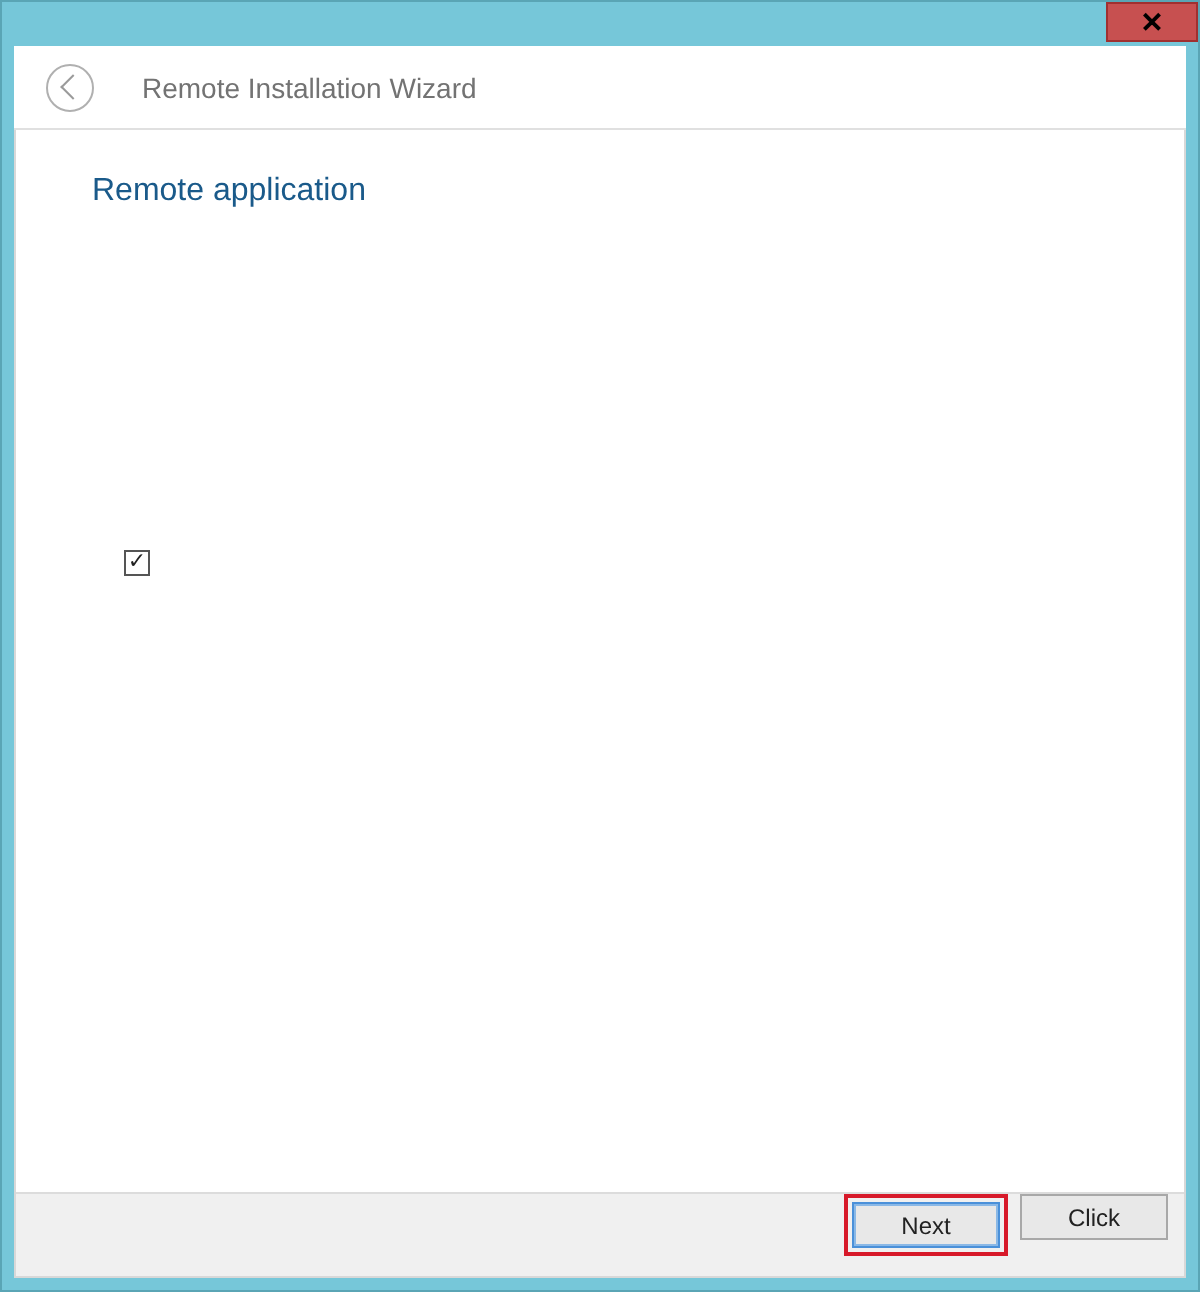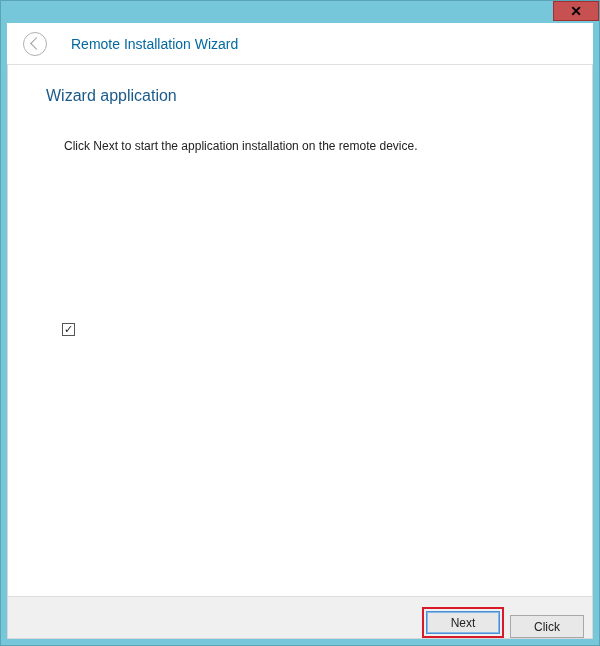--- a/index.html
+++ b/index.html
@@ -61,21 +61,21 @@
   .back-arrow {
     width: 9px;
     height: 9px;
     border-left: 1.5px solid #9a9a9a;
     border-bottom: 1.5px solid #9a9a9a;
     transform: rotate(45deg);
     margin-left: 3px;
   }
   .window-title {
     font-size: 14px;
-    color: #0369a1;
+    color: #737373;
   }
   .content-area {
     background: #fff;
     margin: 0 6px 6px 6px;
     height: 574px;
     position: relative;
     border: 1px solid #d8d8d8;
     border-top: none;
   }
   .page-title {
@@ -115,21 +115,21 @@
     color: #222;
   }
   .button-bar {
     position: absolute;
     bottom: 0;
     left: 0;
     right: 0;
     height: 42px;
     border-top: 1px solid #dcdcdc;
     display: flex;
-    align-items: flex-end;
+    align-items: flex-start;
     justify-content: flex-end;
     padding-right: 8px;
     gap: 6px;
     background: #f0f0f0;
   }
   .btn {
     height: 23px;
     min-width: 74px;
     background: #e8e8e8;
     border: 1px solid #a8a8a8;
@@ -163,23 +163,22 @@
 
   <div class="header">
     <div class="back-btn">
       <div class="back-arrow"></div>
     </div>
     <div class="window-title">Remote Installation Wizard</div>
   </div>
 
   <div class="content-area">
 
-    <div class="page-title">Wizard application</div>
+    <div class="page-title">Remote application</div>
 
-    <div class="instruction">Click Next to start the application installation on the remote device.</div>
 
     <div class="checkbox-row">
       <div class="checkbox">
         <span class="checkmark">✓</span>
       </div>
     </div>
 
     <div class="button-bar">
       <div class="btn-next-wrap">
         <button class="btn btn-next">Next</button>

